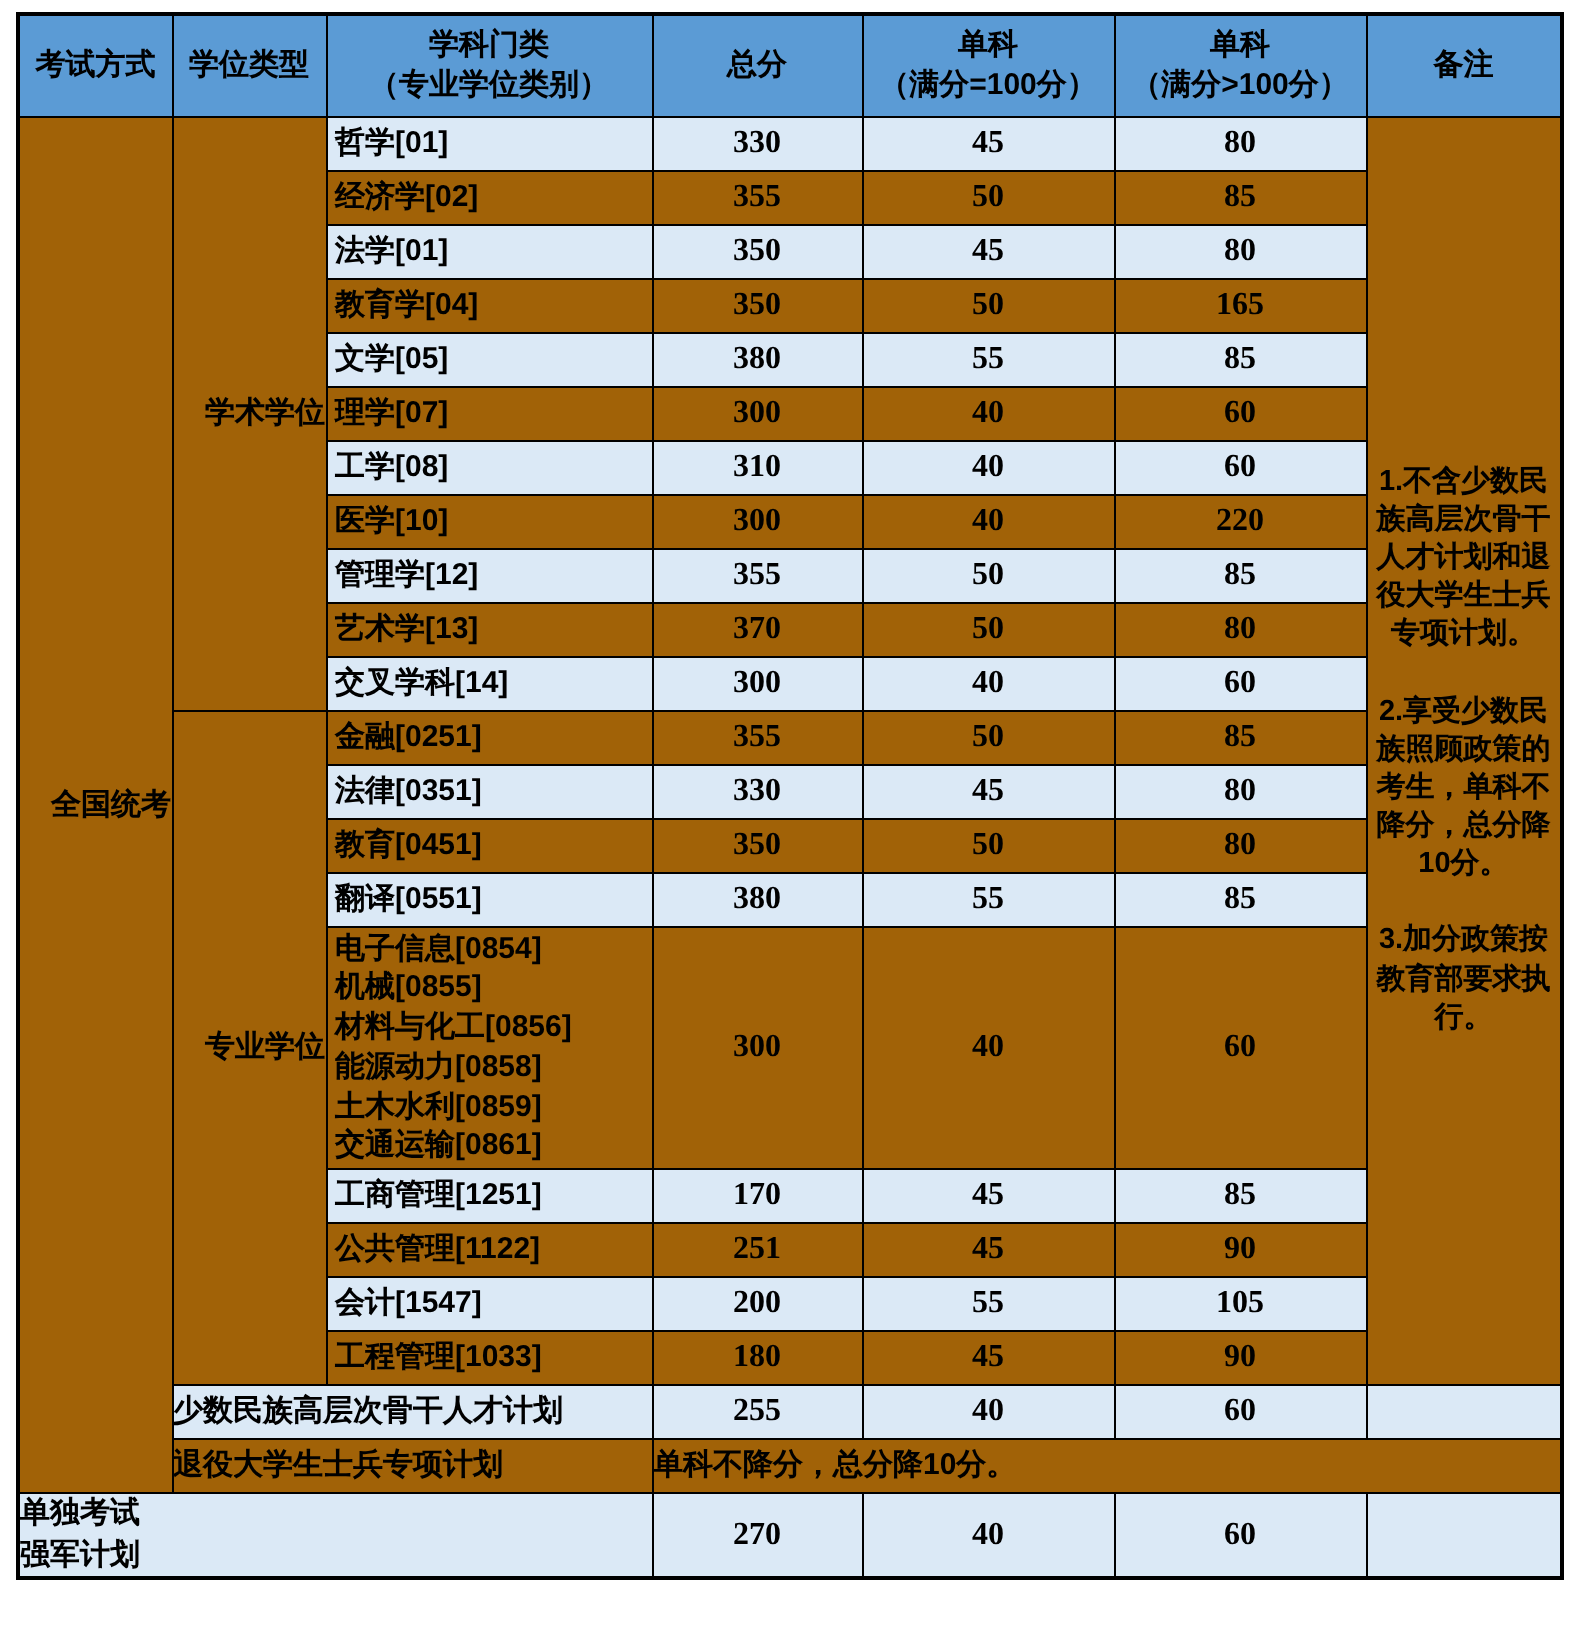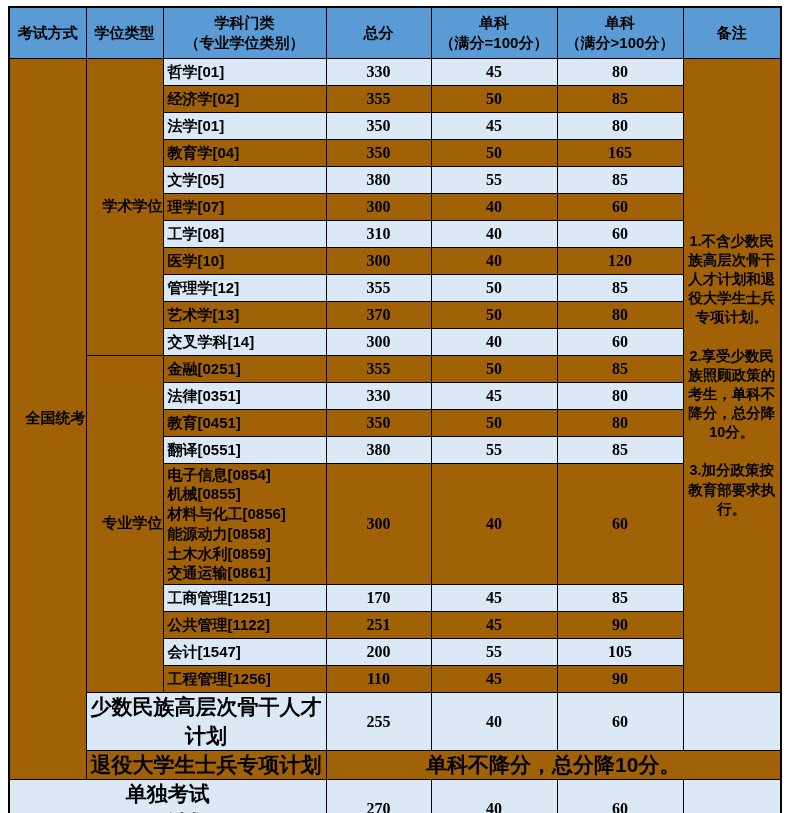--- a/index.html
+++ b/index.html
@@ -28,21 +28,21 @@
   td.vlabel { text-align:right; font-size:15px; vertical-align:middle; }
   td.name {
     text-align:left; padding:1px 2px 1px 4px; font-size:15px;
     white-space:pre-line; line-height:1.32; vertical-align:middle;
   }
   td.num {
     text-align:center; vertical-align:middle;
     font-family:"Liberation Serif","DejaVu Serif",serif; font-size:16px;
   }
   td.span-label {
-    text-align:center; font-size:21px; vertical-align:middle;
+    font-size:15px; vertical-align:middle;
     white-space:pre-line; line-height:1.35;margin-top:40px;
   }
   td.remark-cell {
     text-align:center; vertical-align:middle; padding:2px 3px;
     font-size:14.5px; line-height:1.32; white-space:pre-line;
   }
   .light  { background:#dbe9f6; }
   .medium { background:#a16207; }
 </style>
 </head>
@@ -119,21 +119,21 @@
     <tr class="std">
       <td class="name light">工学[08]</td>
       <td class="num light">310</td>
       <td class="num light">40</td>
       <td class="num light">60</td>
     </tr>
     <tr class="std">
       <td class="name medium">医学[10]</td>
       <td class="num medium">300</td>
       <td class="num medium">40</td>
-      <td class="num medium">120</td>
+      <td class="num medium">220</td>
     </tr>
     <tr class="std">
       <td class="name light">管理学[12]</td>
       <td class="num light">355</td>
       <td class="num light">50</td>
       <td class="num light">85</td>
     </tr>
     <tr class="std">
       <td class="name medium">艺术学[13]</td>
       <td class="num medium">370</td>
@@ -195,22 +195,22 @@
       <td class="num medium">45</td>
       <td class="num medium">90</td>
     </tr>
     <tr class="std">
       <td class="name light">会计[1547]</td>
       <td class="num light">200</td>
       <td class="num light">55</td>
       <td class="num light">105</td>
     </tr>
     <tr class="std">
-      <td class="name medium">工程管理[1256]</td>
-      <td class="num medium">110</td>
+      <td class="name medium">工程管理[1033]</td>
+      <td class="num medium">180</td>
       <td class="num medium">45</td>
       <td class="num medium">90</td>
     </tr>
 
     <tr class="std">
       <td class="span-label light" colspan="2">少数民族高层次骨干人才计划</td>
       <td class="num light">255</td>
       <td class="num light">40</td>
       <td class="num light">60</td>
       <td class="light"></td>

